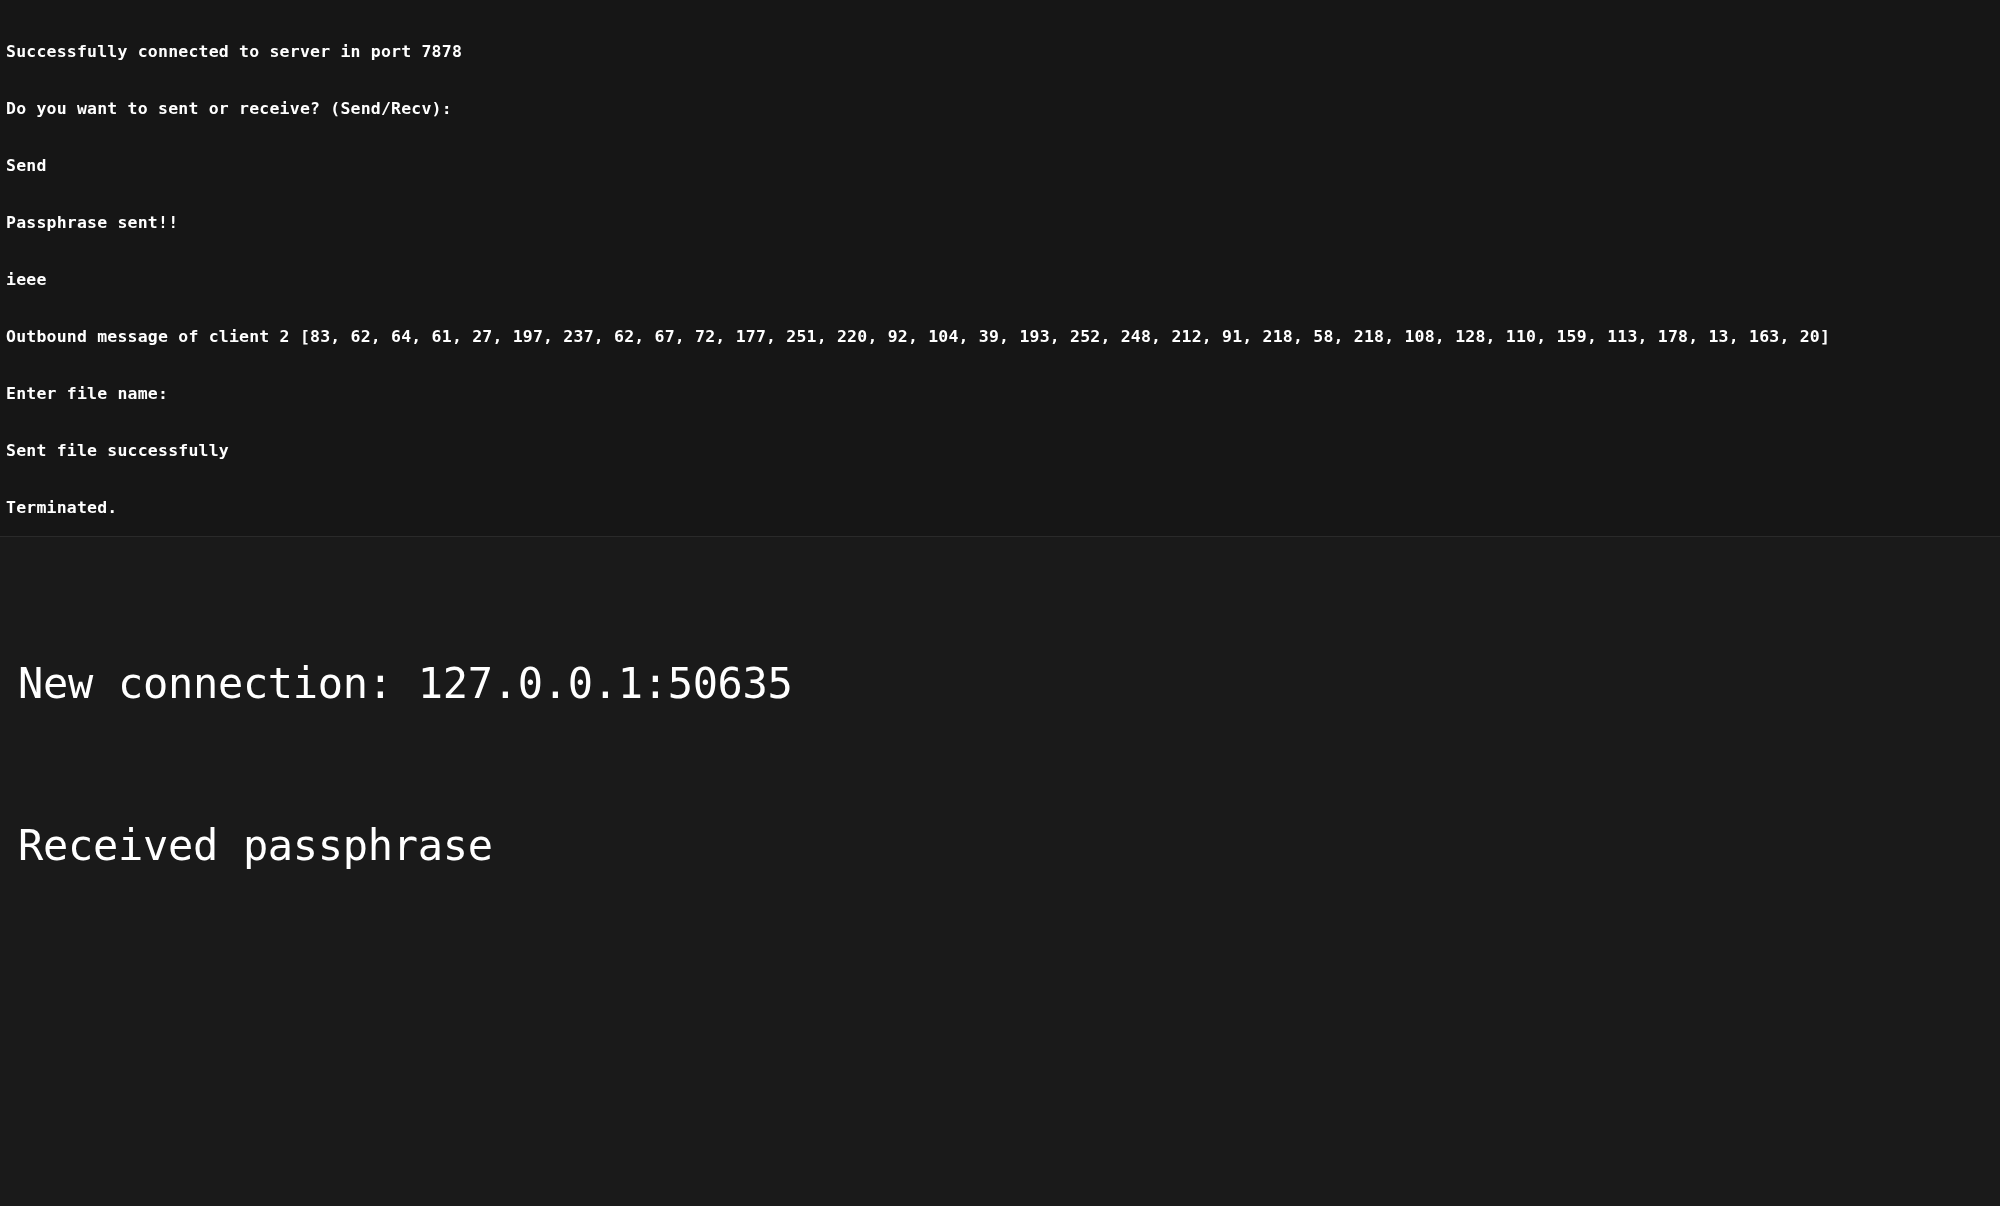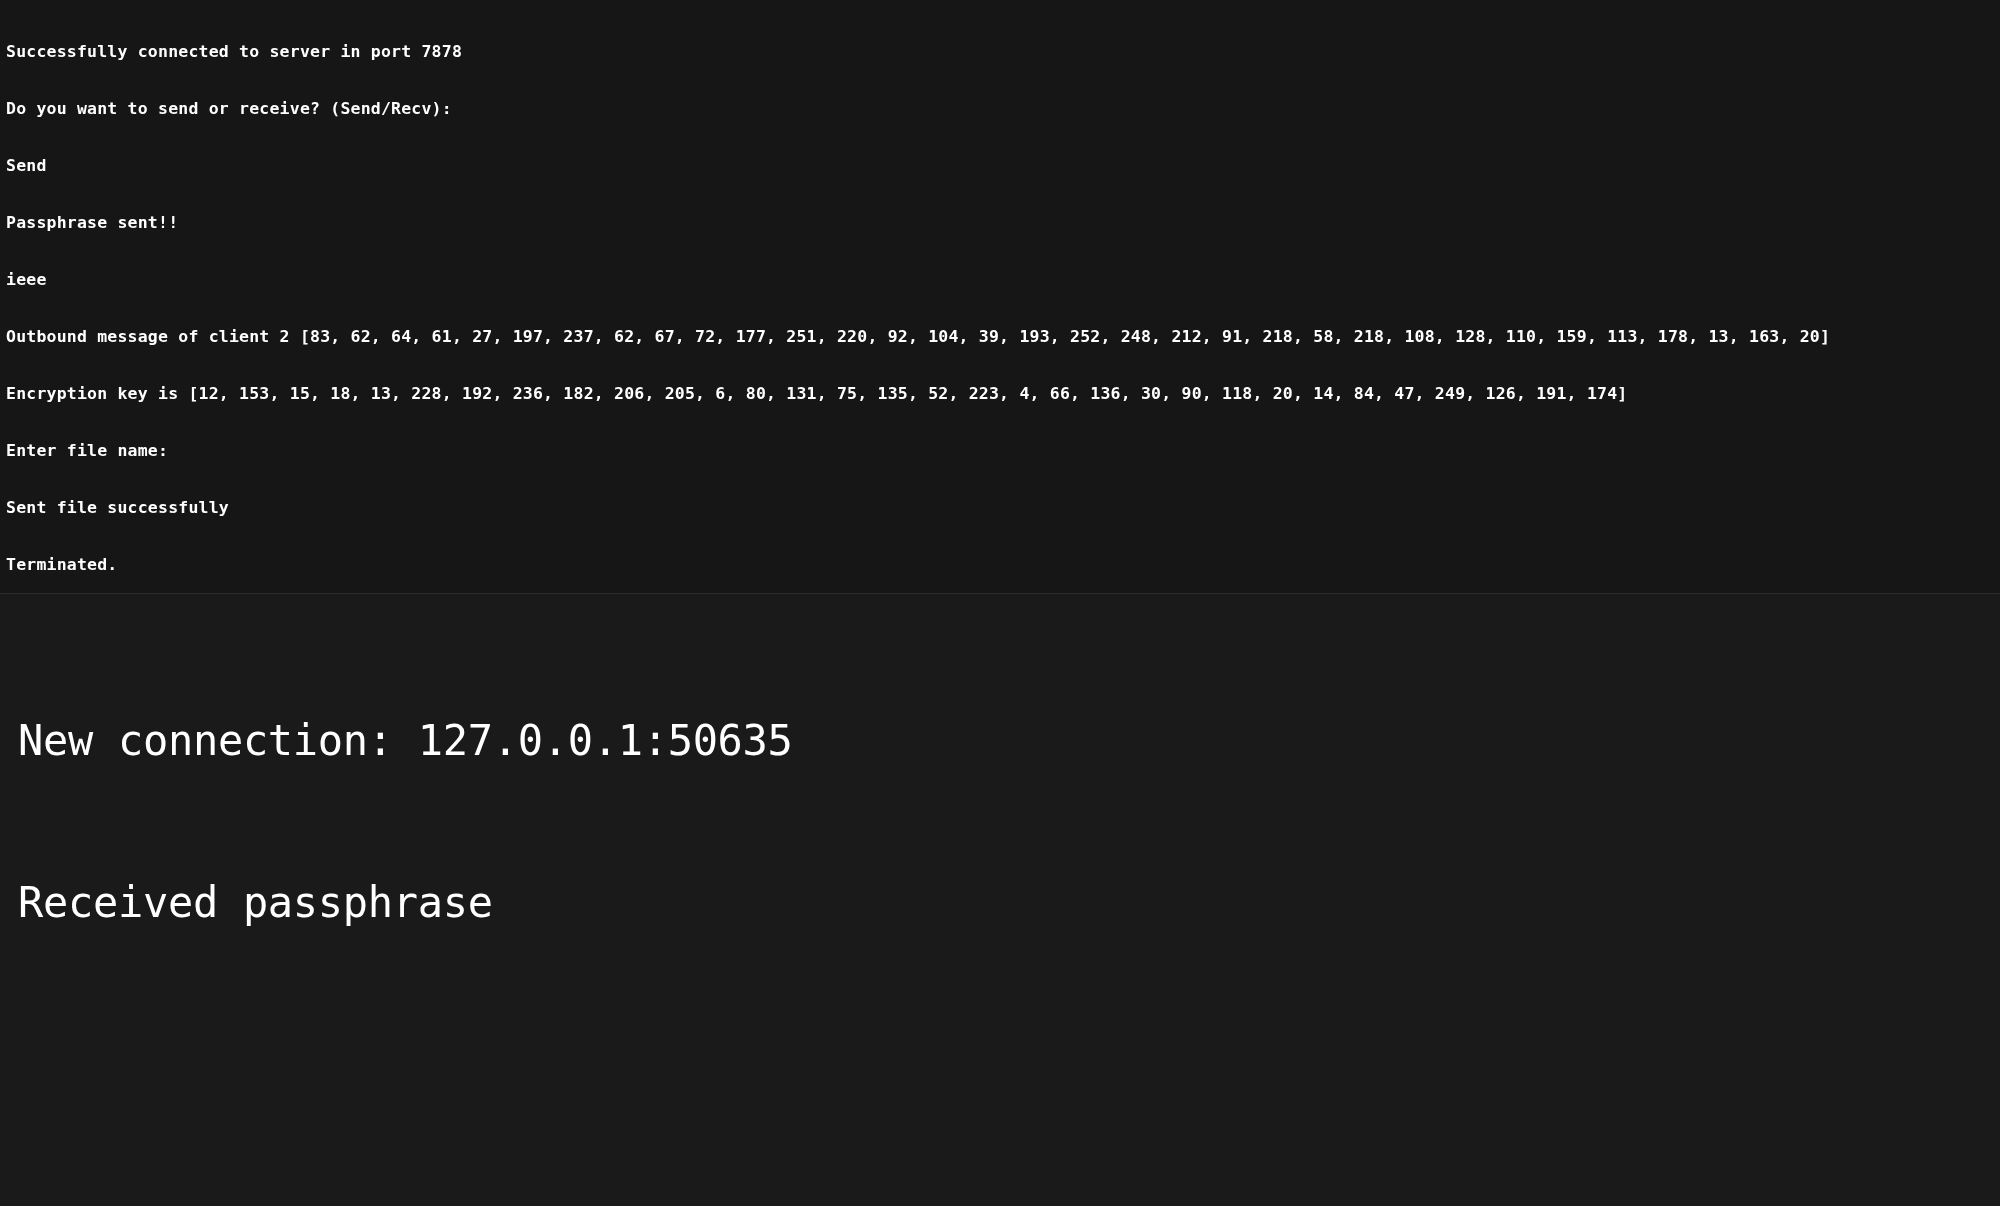--- a/index.html
+++ b/index.html
@@ -38,26 +38,25 @@
     }
     .terminal-line {
       display: block;
     }
   </style>
 </head>
 <body>
 
 <div class="pane pane-top">
   <span class="terminal-line">Successfully connected to server in port 7878</span>
-  <span class="terminal-line">Do you want to send or receive? (Send/Recv):</span>
+  <span class="terminal-line">Do you want to sent or receive? (Send/Recv):</span>
   <span class="terminal-line">Send</span>
   <span class="terminal-line">Passphrase sent!!</span>
   <span class="terminal-line">ieee</span>
   <span class="terminal-line">Outbound message of client 2 [83, 62, 64, 61, 27, 197, 237, 62, 67, 72, 177, 251, 220, 92, 104, 39, 193, 252, 248, 212, 91, 218, 58, 218, 108, 128, 110, 159, 113, 178, 13, 163, 20]</span>
-  <span class="terminal-line">Encryption key is [12, 153, 15, 18, 13, 228, 192, 236, 182, 206, 205, 6, 80, 131, 75, 135, 52, 223, 4, 66, 136, 30, 90, 118, 20, 14, 84, 47, 249, 126, 191, 174]</span>
   <span class="terminal-line">Enter file name:</span>
   <span class="terminal-line">Sent file successfully</span>
   <span class="terminal-line">Terminated.</span>
 </div>
 
 <div class="pane pane-middle">
   <span class="terminal-line">New connection: 127.0.0.1:50635</span>
   <span class="terminal-line">Received passphrase</span>
   
   

